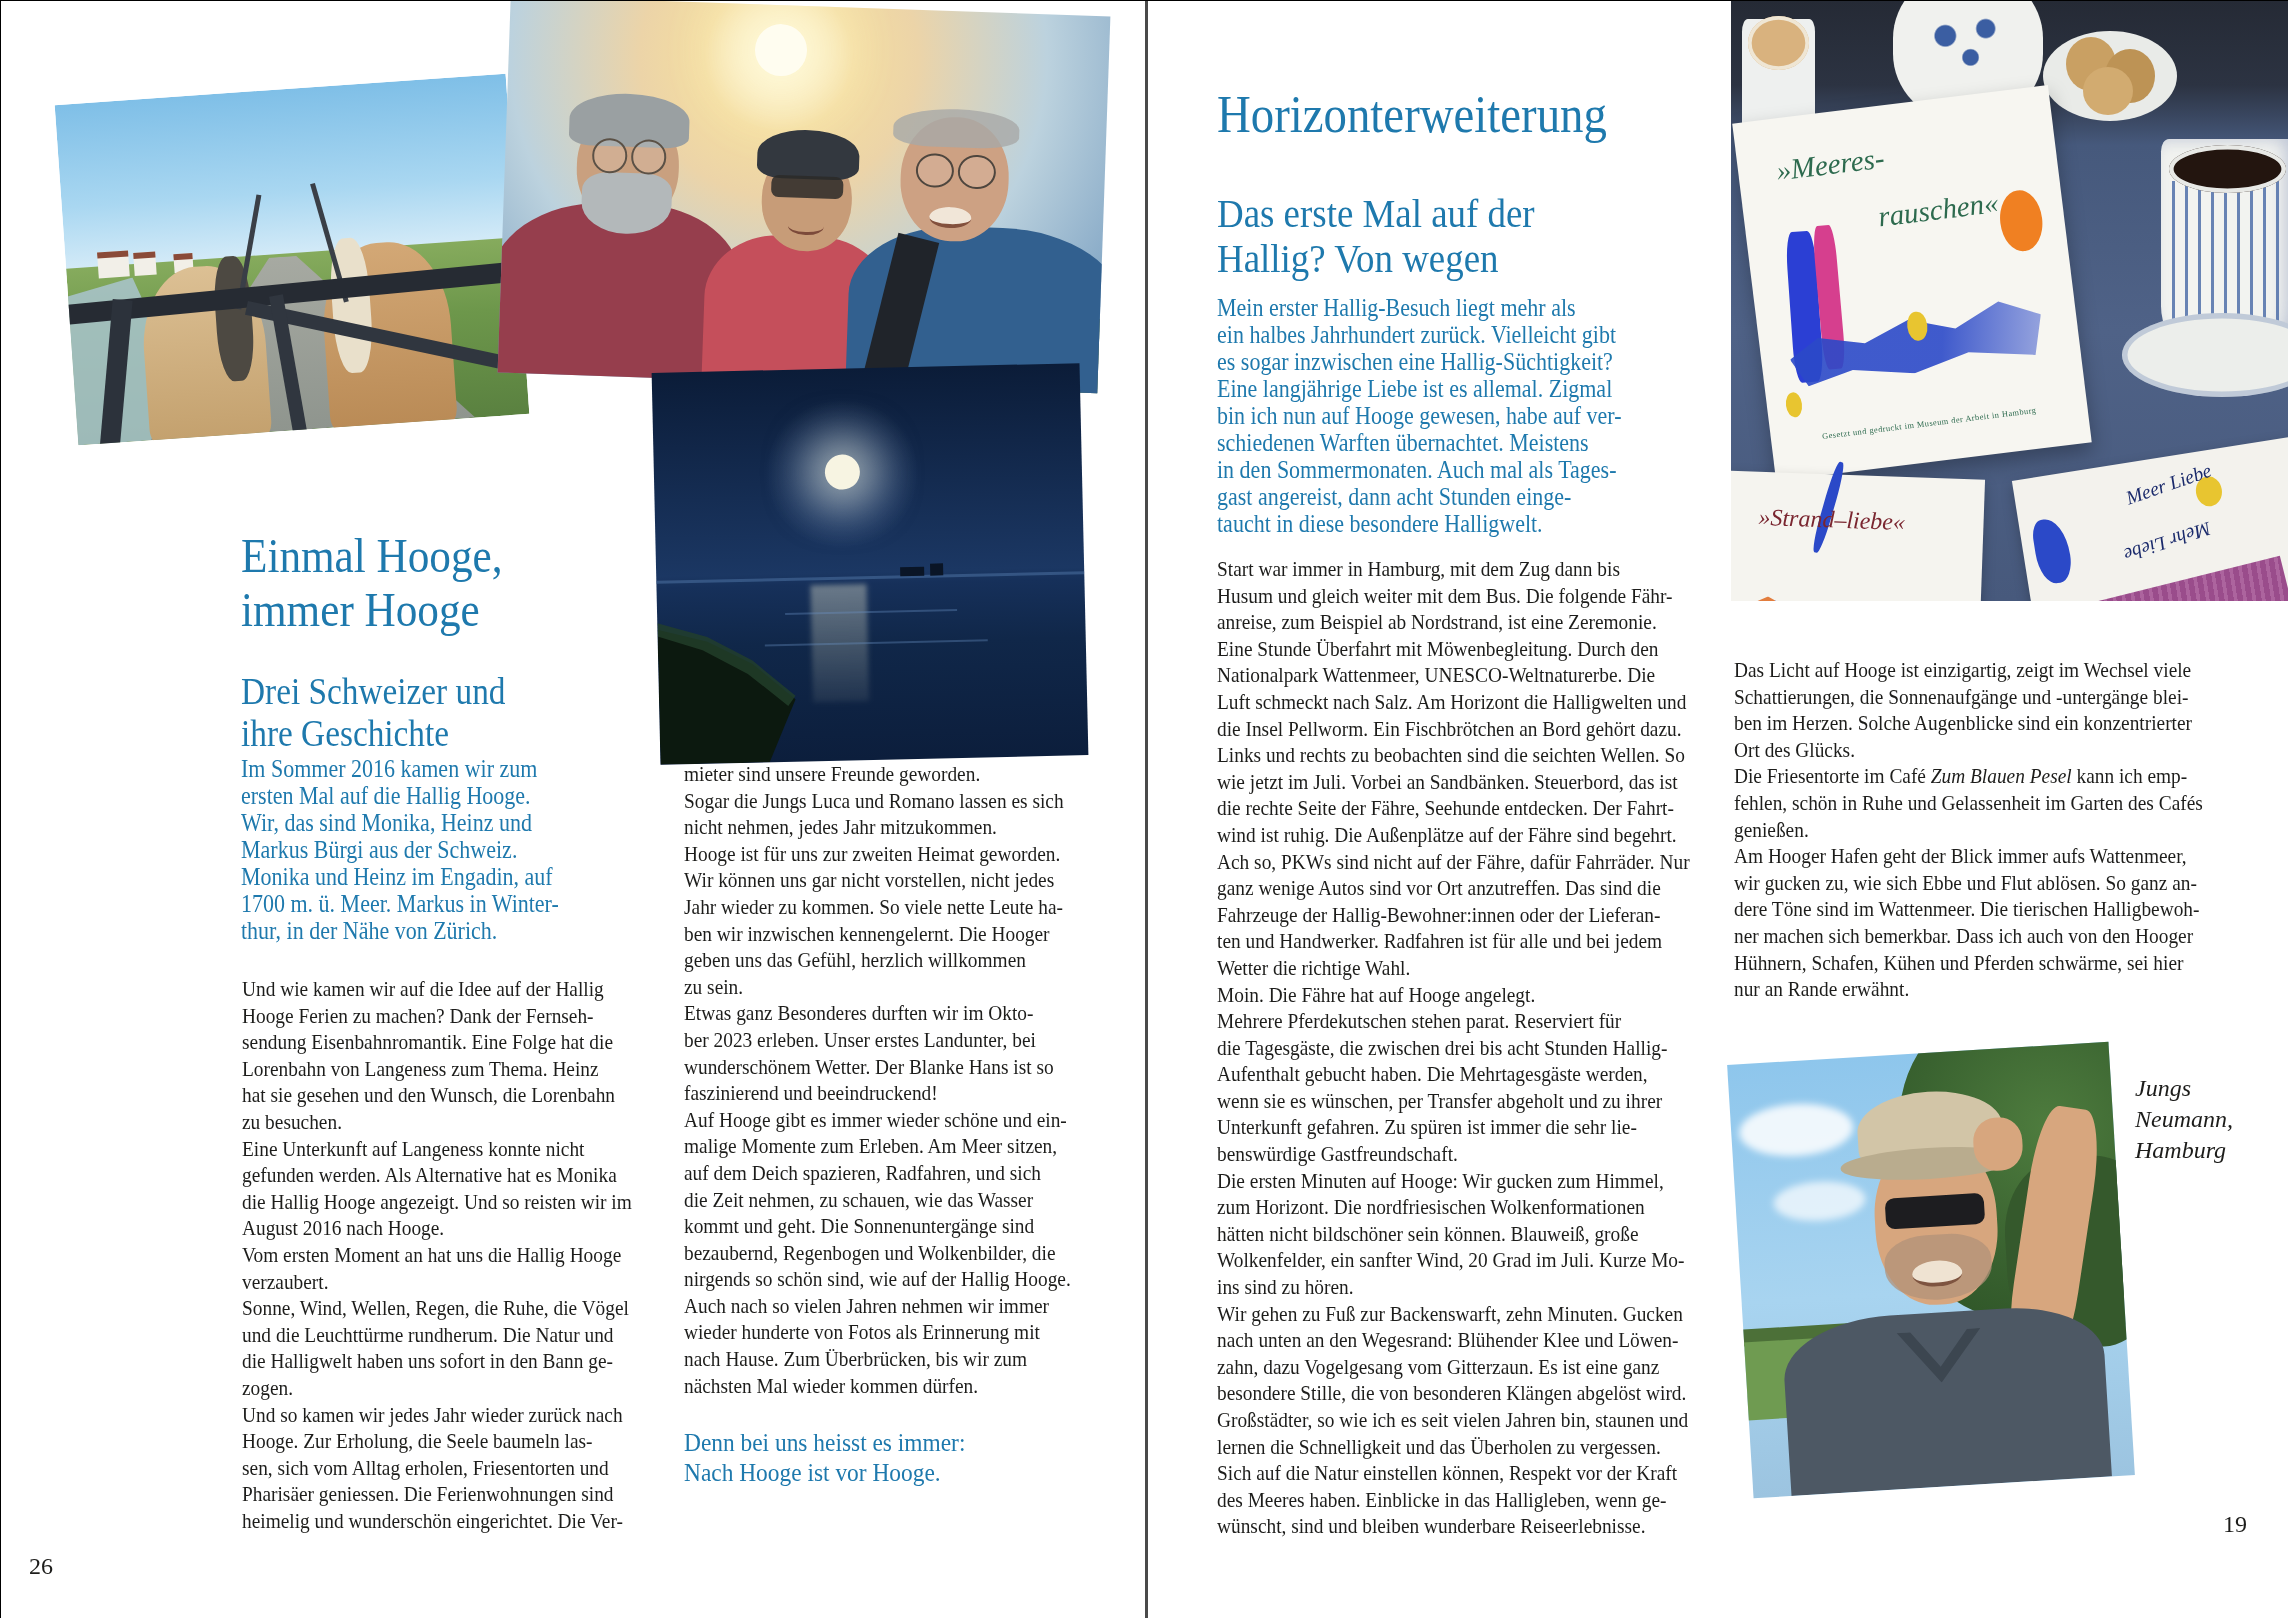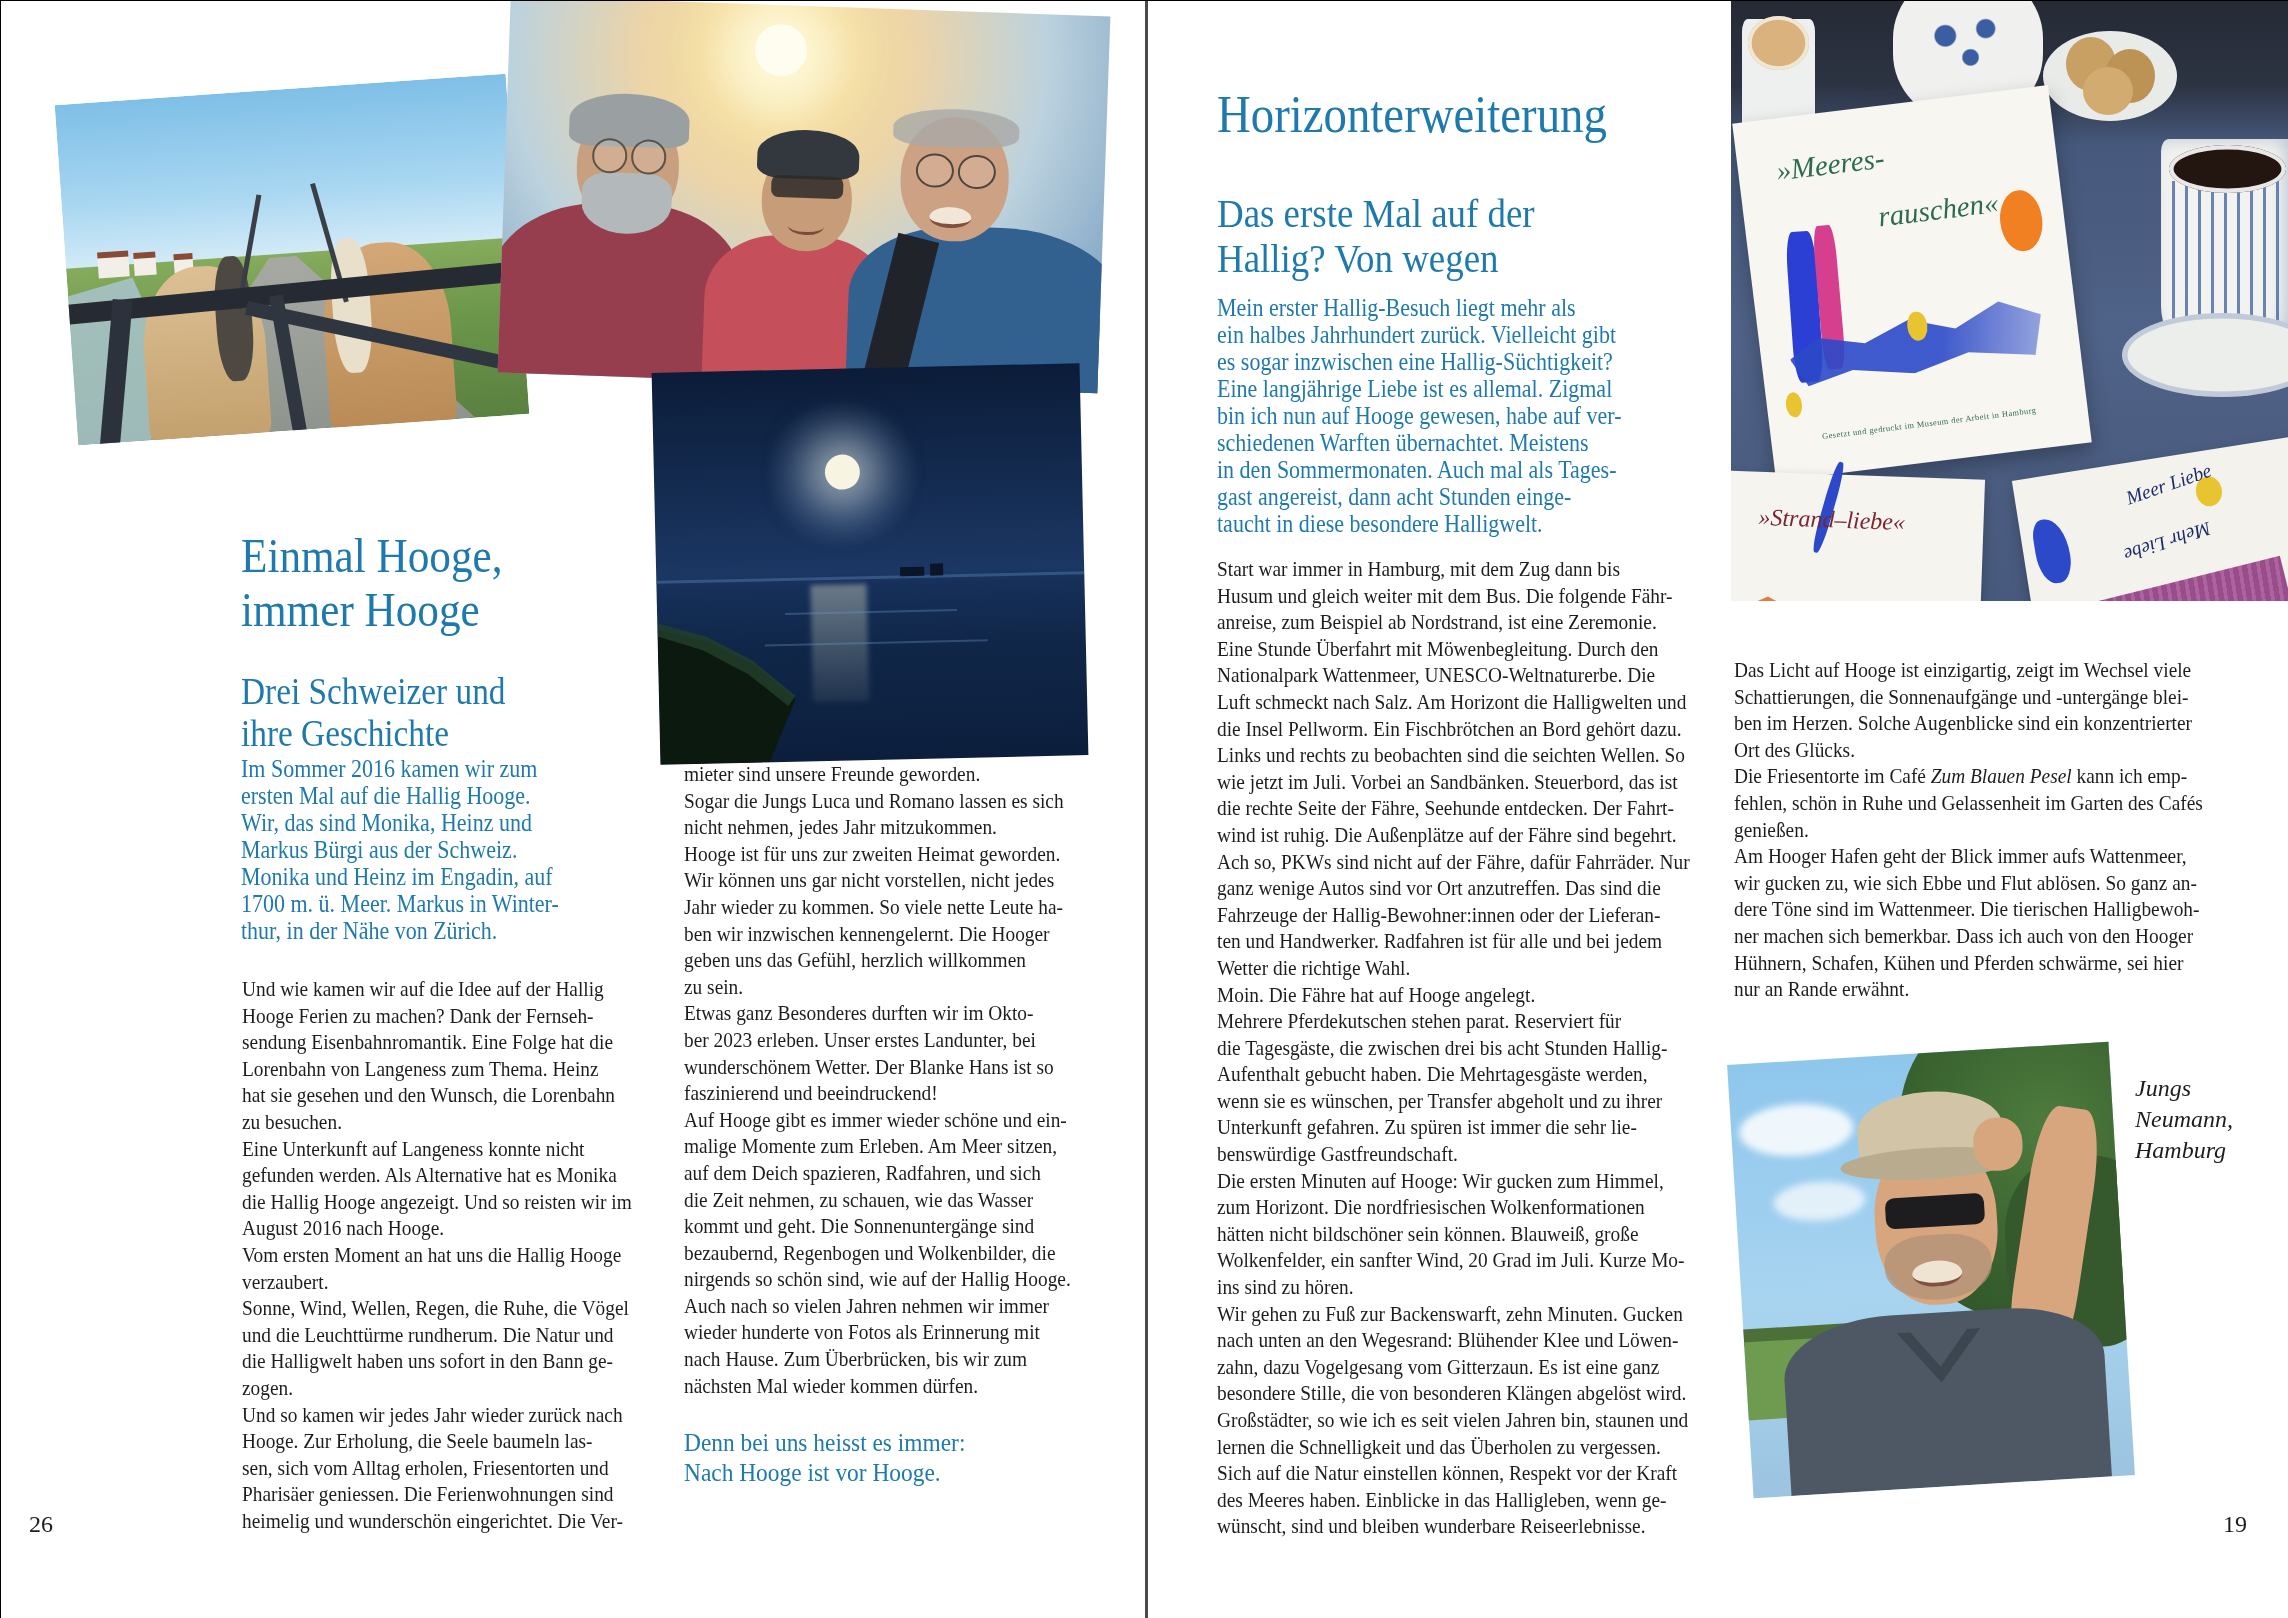--- a/index.html
+++ b/index.html
@@ -14,21 +14,21 @@
   
   .title-l{position:absolute;left:240px;top:528px;font-size:48px;line-height:54px;color:#1e79ad;font-weight:normal;}
   .sub-l{position:absolute;left:240px;top:670px;font-size:37px;line-height:42px;color:#1e79ad;font-weight:normal;}
   .intro{color:#1e79ad;font-size:25px;line-height:27px;}
   .intro-l{position:absolute;left:240px;top:754px;width:480px;}
   .body{font-size:22px;line-height:26.6px;color:#1d1d1b;}
   .colA{position:absolute;left:241px;top:975px;width:517px;}
   .colB{position:absolute;left:683px;top:760px;width:517px;}
   .closing{position:absolute;left:683px;top:1427px;font-size:26px;line-height:29.5px;color:#1e79ad;}
   .pagenum{position:absolute;font-size:24px;color:#1d1d1b;}
-  .num-l{left:28px;top:1510px;}
+  .num-l{left:28px;top:1552px;}
   .num-r{left:2222px;top:1510px;}
 
   .title-r{position:absolute;left:1216px;top:85px;font-size:52px;line-height:57px;color:#1e79ad;font-weight:normal;}
   .sub-r{position:absolute;left:1216px;top:190px;font-size:41px;line-height:45px;color:#1e79ad;font-weight:normal;}
   .intro-r{position:absolute;left:1216px;top:293px;width:554px;}
   .colC{position:absolute;left:1216px;top:555px;width:591px;}
   .colD{position:absolute;left:1733px;top:656px;width:554px;}
   .it{font-style:italic;}
   .byline{position:absolute;left:2134px;top:1072px;font-size:24px;line-height:31px;font-style:italic;color:#1d1d1b;}
 

